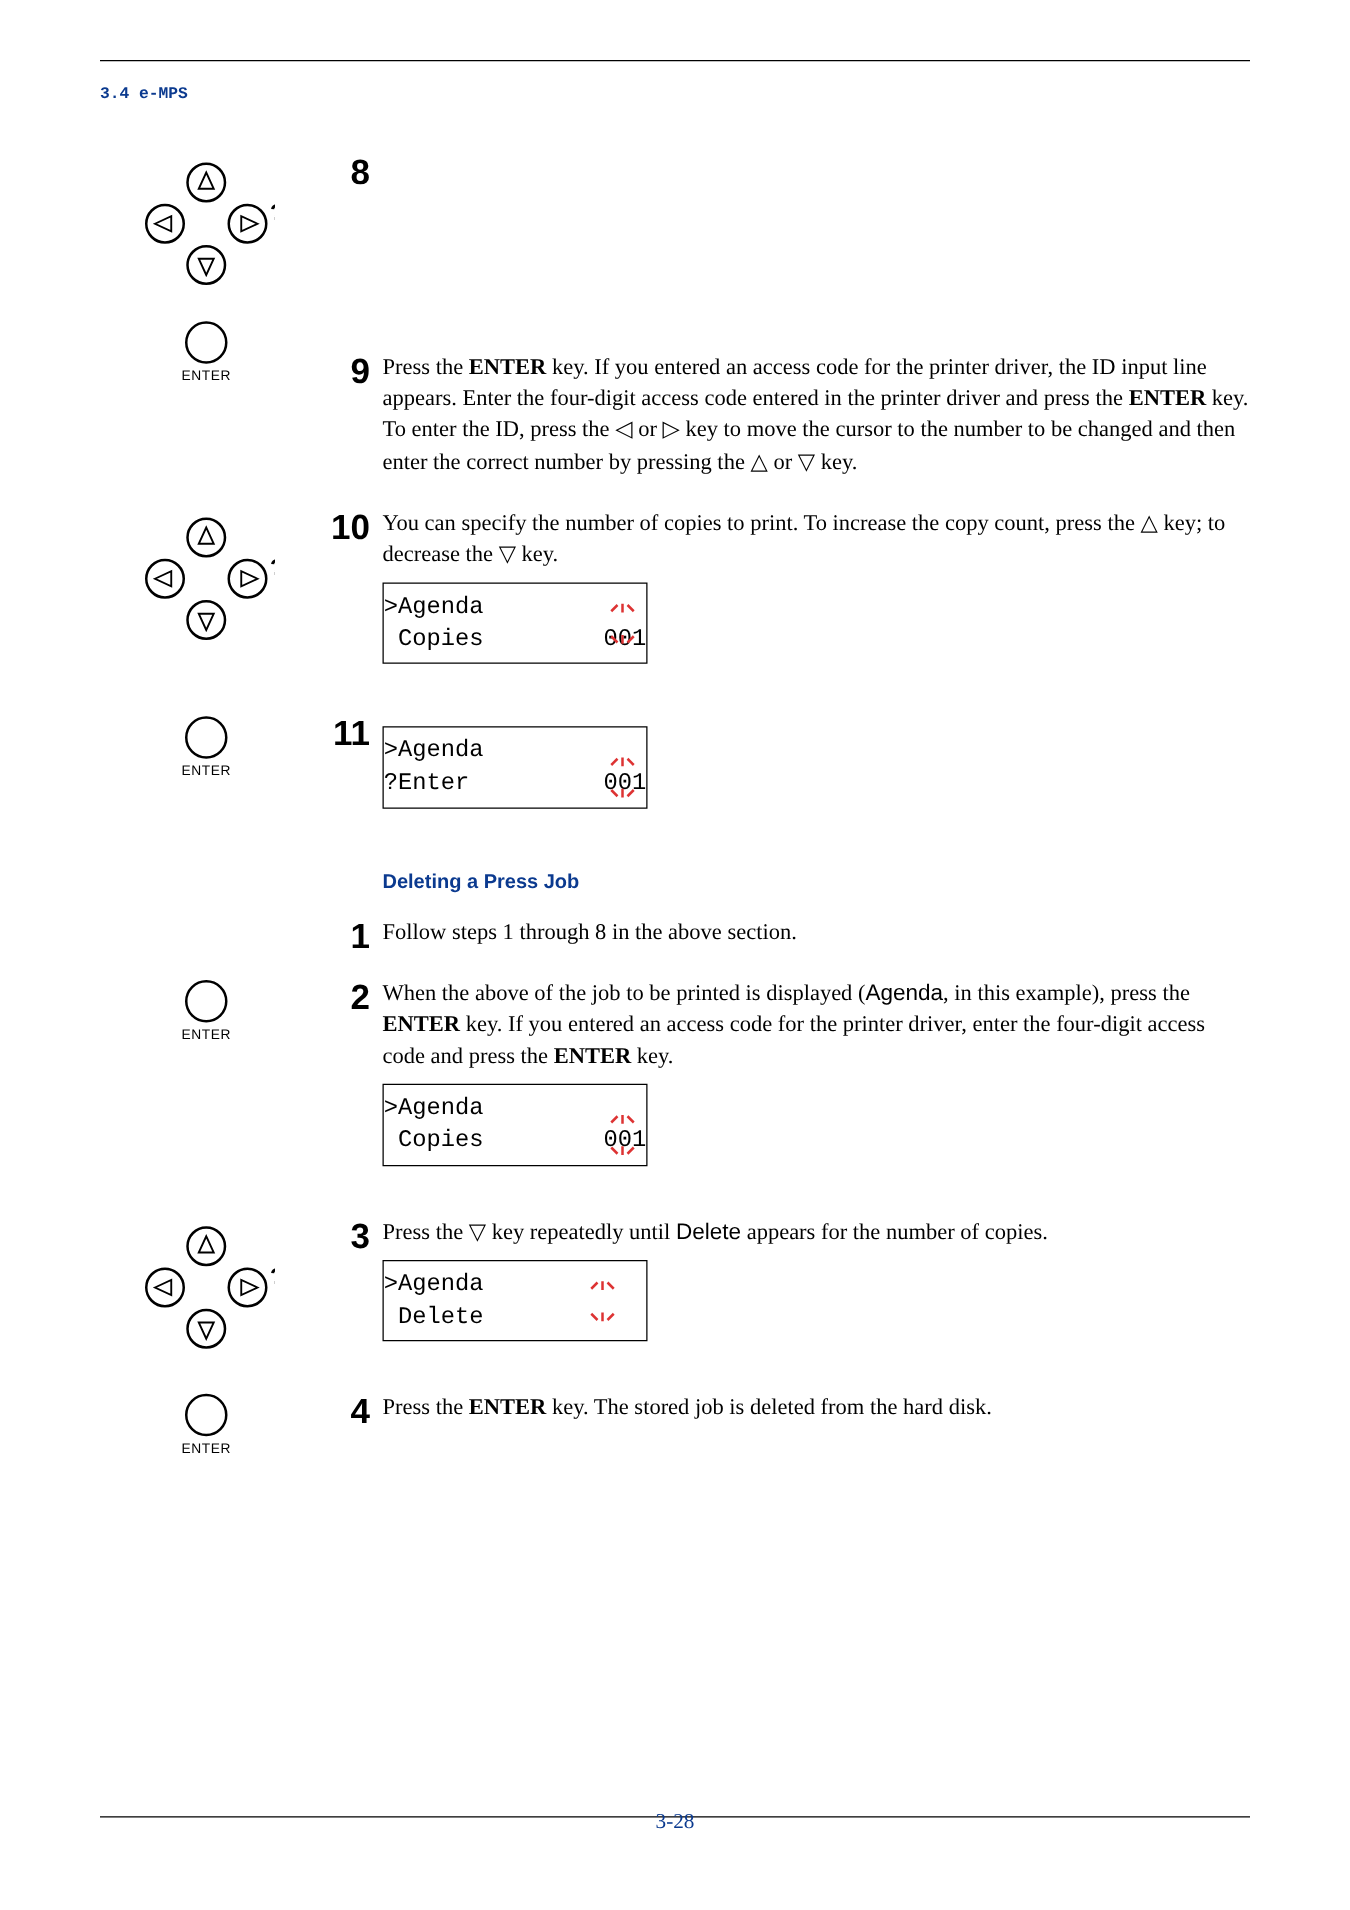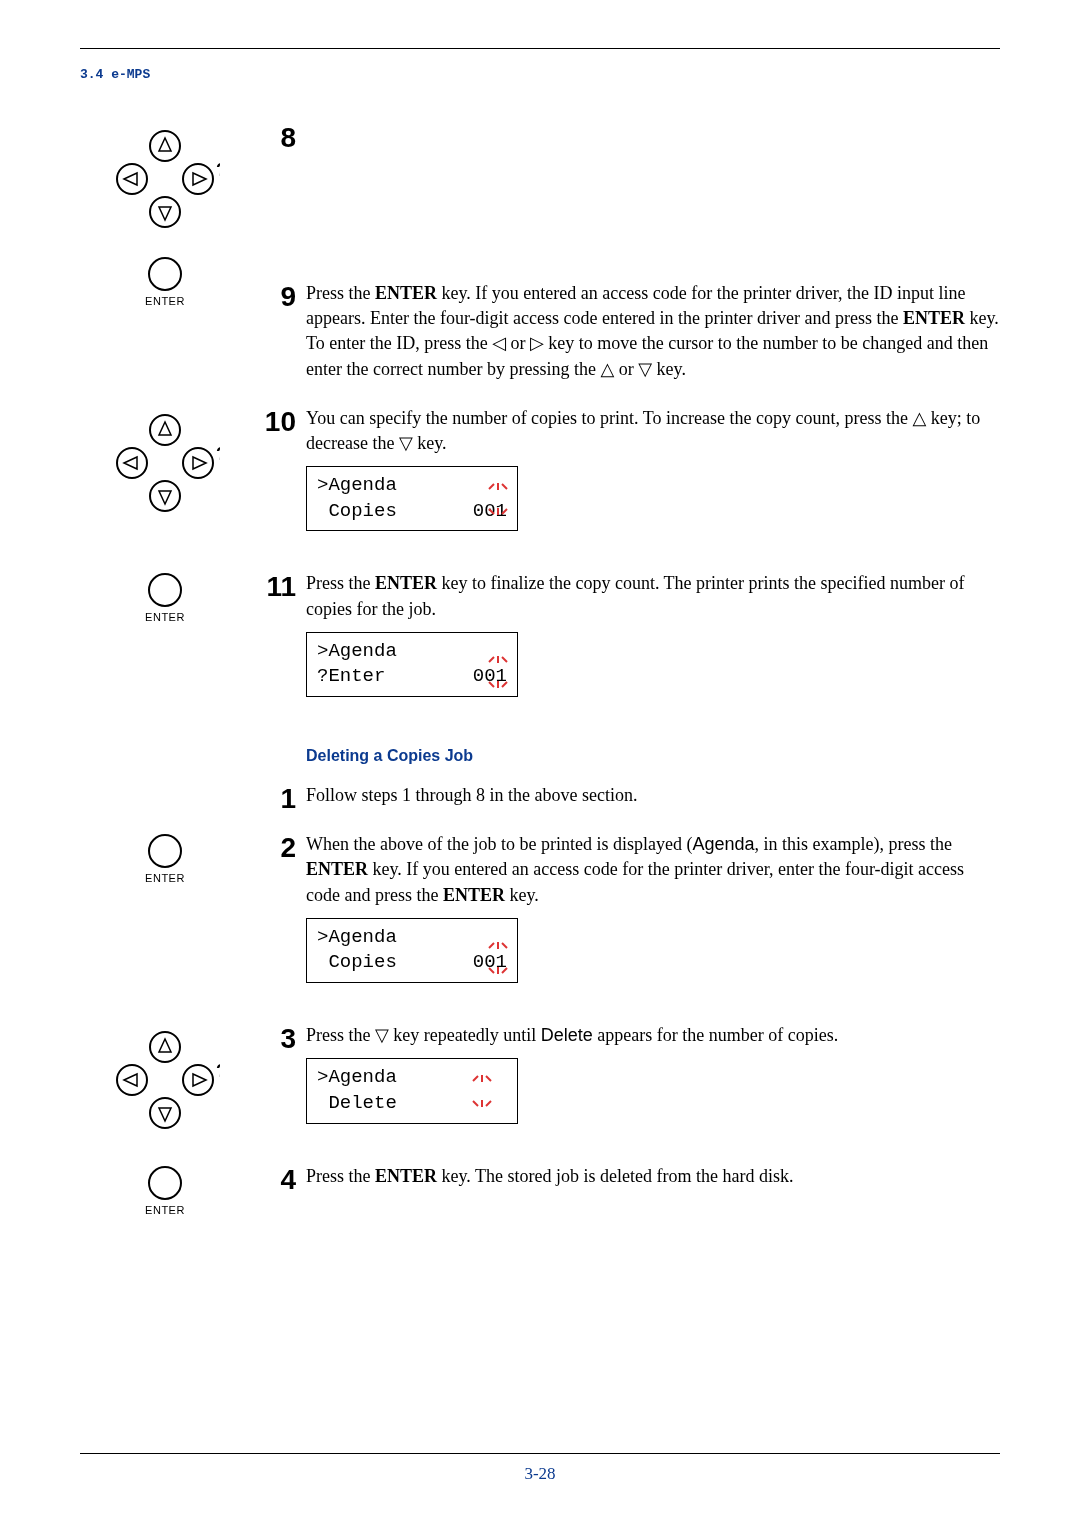--- a/index.html
+++ b/index.html
@@ -52,21 +52,21 @@
       color: #0b3a8f;
       font-family: Arial, Helvetica, sans-serif;
       font-weight: bold;
       font-size: 16px;
       margin: 28px 0 18px 226px;
     }
     
     .disp {
       border: 1.5px solid #000;
       width: 212px;
-      padding: 6px 10px;
+      padding: 6px 0;
       font-family: "Courier New", monospace;
       font-size: 19px;
       margin: 10px 0 22px 0;
       position: relative;
       line-height: 1.35;
     }
     .disp .line { display: flex; justify-content: space-between; white-space: pre; }
     .blink-cursor {
       position: absolute;
       right: 6px;
@@ -85,21 +85,21 @@
       font-family: Arial, Helvetica, sans-serif; font-size: 11px; margin-top: 4px; letter-spacing: 0.5px;
     }
     .bottom-rule {
       position: absolute;
       left: 80px; right: 80px;
       bottom: 74px;
       border-top: 1px solid #000;
     }
     .page-no {
       position: absolute;
-      bottom: 44px;
+      bottom: 61px;
       width: 100%;
       text-align: center;
       color: #0b3a8f;
       font-family: "Times New Roman", Times, serif;
       font-size: 17px;
     }
   </style>
 </head>
 <body>
 
@@ -179,41 +179,38 @@
 
     <div class="row">
       <div class="left-col">
         <div class="enter-icon">
           <div class="enter-circle"></div>
           <div class="enter-label">ENTER</div>
         </div>
       </div>
       <div class="num-col">11</div>
       <div class="text-col">
-        <p>
-          <span>Press the </span><span class="bold">ENTER</span><span> key to finalize the copy count. The printer prints the specified number of copies for the job.</span>
-        </p>
         <div class="disp">
           <div class="line"><span>&gt;Agenda</span></div>
           <div class="line"><span>?Enter</span><span>001</span></div>
           <svg class="blink-cursor" style="top:62%" viewBox="0 0 26 36">
             <g stroke="#d33" stroke-width="2">
               <line x1="4" y1="8" x2="9" y2="3"></line>
                 <line x1="13" y1="2" x2="13" y2="9"></line>
                 <line x1="22" y1="8" x2="17" y2="3"></line>
               <line x1="4" y1="28" x2="9" y2="33"></line>
                 <line x1="13" y1="34" x2="13" y2="27"></line>
                 <line x1="22" y1="28" x2="17" y2="33"></line>
             </g>
           </svg>
         </div>
       </div>
     </div>
 
-    <div class="subhead">Deleting a Copies Job</div>
+    <div class="subhead">Deleting a Press Job</div>
 
     <div class="row">
       <div class="left-col"></div>
       <div class="num-col">1</div>
       <div class="text-col">
           <p>Follow steps 1 through 8 in the above section.</p>
         </div>
     </div>
 
     <div class="row">

